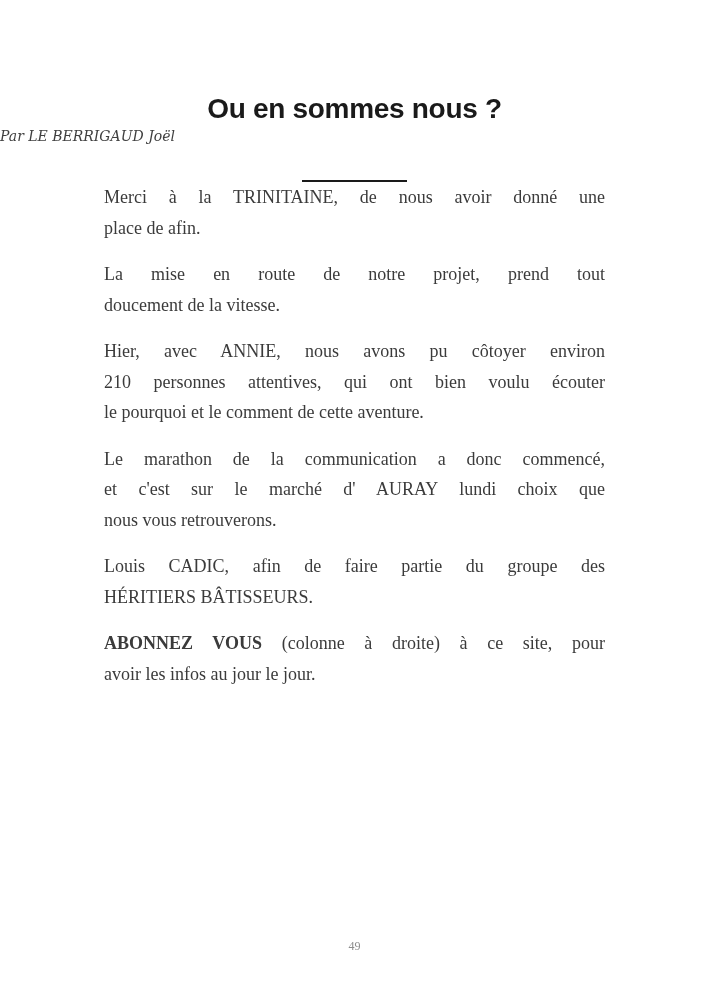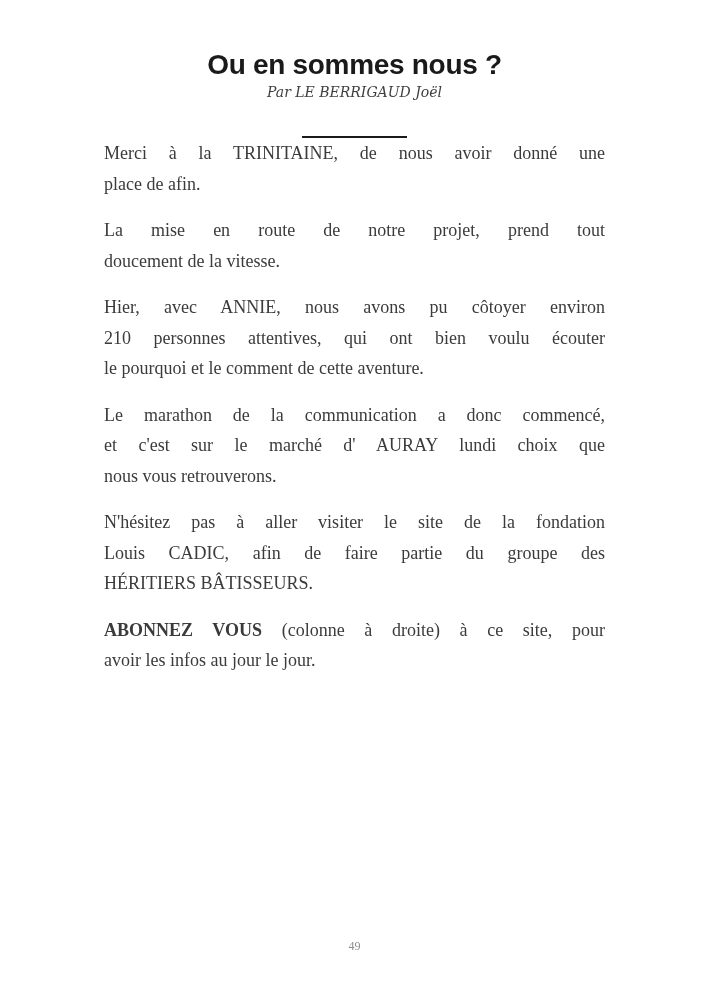--- a/index.html
+++ b/index.html
@@ -10,37 +10,36 @@
   .page {
     position: relative;
     width: 709px;
     height: 992px;
     background: #ffffff;
     overflow: hidden;
     font-family: "Liberation Serif", "DejaVu Serif", serif;
     color: #3b3b3b;
   }
   .doc-title {
-    padding-top: 48px;
+    padding-top: 92px;
     font-family: "Liberation Sans", "DejaVu Sans", sans-serif;
     font-weight: 700;
     font-size: 28px;
     line-height: 33px;
     letter-spacing: -0.3px;
     color: #1a1a1a;
     text-align: center;
   }
   .byline {
     margin-top: 3px;
     font-family: "DejaVu Serif", "Liberation Serif", serif;
     font-style: italic;
     font-size: 14px;
     line-height: 17px;
     color: #3f3f3f;
-    text-align: center;
   }
   .divider {
     width: 105px;
     height: 2px;
     margin: 35px auto 0 auto;
     background: #1a1a1a;
   }
   .content {
     margin-top: 0;
     padding: 0 104px;
@@ -101,21 +100,20 @@
       <div class="line last">le pourquoi et le comment de cette aventure.</div>
     </div>
 
     <div class="para">
       <div class="line">Le marathon de la communication a donc commencé,</div>
       <div class="line">et c'est sur le marché d' AURAY lundi choix que</div>
       <div class="line last">nous vous retrouverons.</div>
     </div>
 
     <div class="para">
-      <div class="line">N'hésitez pas à aller visiter le site de la fondation</div>
       <div class="line">Louis CADIC, afin de faire partie du groupe des</div>
       <div class="line last">HÉRITIERS BÂTISSEURS.</div>
     </div>
 
     <div class="para">
       <div class="line"><span class="lead-bold">ABONNEZ VOUS</span><span> (colonne à droite) à ce site, pour</span></div>
       <div class="line last">avoir les infos au jour le jour.</div>
     </div>
 
   </div>

